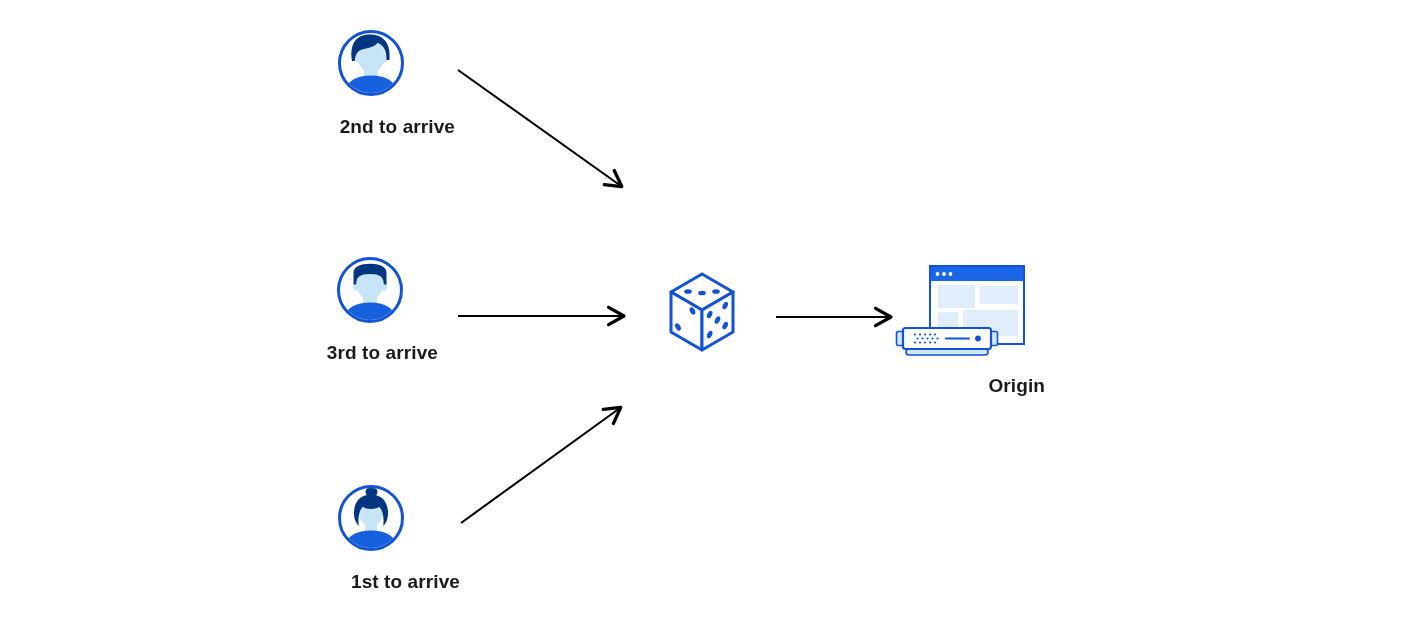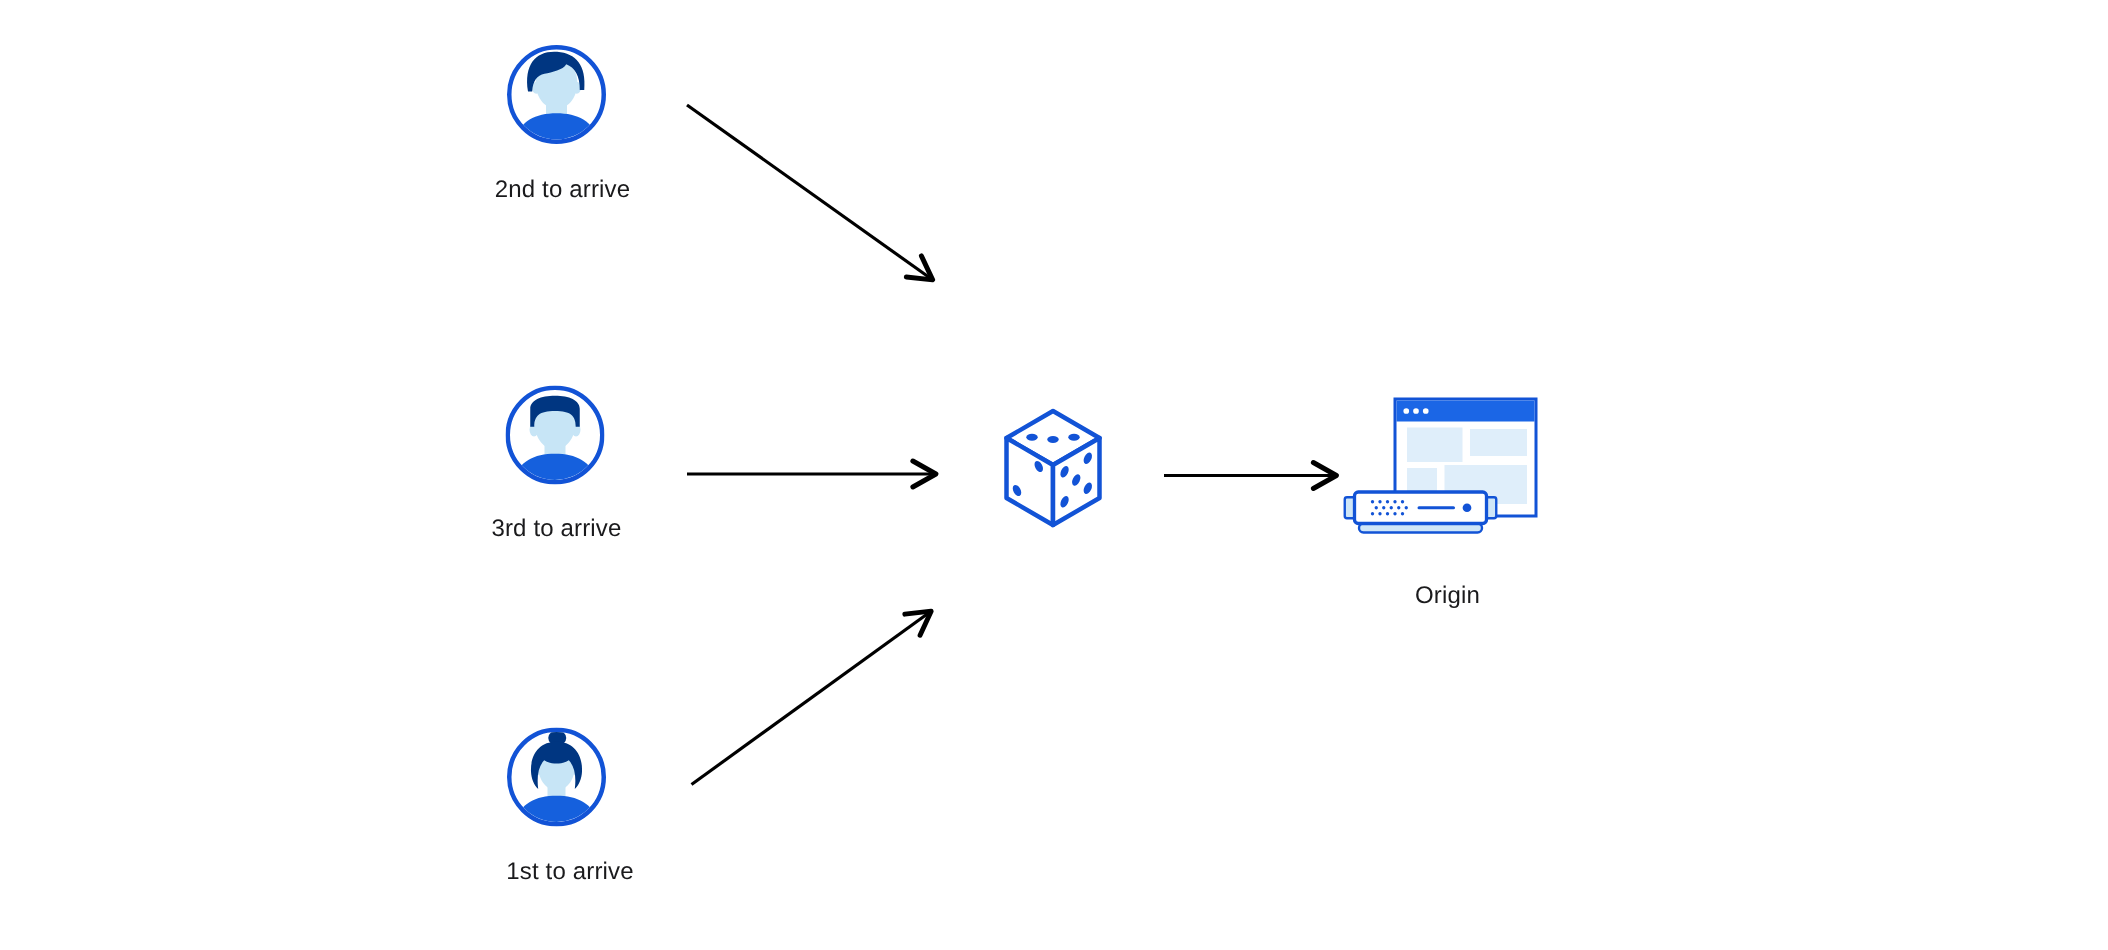--- a/index.html
+++ b/index.html
@@ -16,23 +16,24 @@
   }
   html,body{margin:0;padding:0;}
   body{
     width:1405px;height:633px;position:relative;overflow:hidden;
     background:var(--background);
     font-family:"Liberation Sans", sans-serif;
     color:var(--text-color);
   }
   .abs{position:absolute;}
   .node-label{
-    position:absolute;width:160px;text-align:center;
-    font-size:16px;line-height:21px;color:var(--text-color);
+    position:absolute;width:160px;text-align:right;
+    font-size:19px;line-height:21px;color:var(--text-color);
     letter-spacing:0.1px;
+    font-weight:bold;
   }
   .avatar{width:66px;height:66px;display:block;}
   .ring{fill:#fff;stroke:var(--outline-blue);stroke-width:3;}
   .hair{fill:var(--hair-dark-blue);}
   .face{fill:var(--face-light-blue);}
   .shirt{fill:var(--shirt-blue);}
   .dice-face{fill:#fff;stroke:var(--outline-blue);stroke-width:3;stroke-linejoin:round;}
   .pip{fill:var(--outline-blue);}
   .win-border{fill:#fff;stroke:var(--outline-blue);stroke-width:2;}
   .win-header{fill:var(--window-header-blue);}
@@ -89,21 +90,21 @@
     <g clip-path="url(#clip-b)">
       <rect class="face" x="26" y="34" width="14" height="16" rx="3"></rect>
       <path class="shirt" d="M5,66 C7,51.5 18,45.5 33,45.5 C48,45.5 59,51.5 61,66 Z"></path>
       <ellipse class="face" cx="19" cy="29.5" rx="3" ry="4.5"></ellipse>
       <ellipse class="face" cx="47" cy="29.5" rx="3" ry="4.5"></ellipse>
       <path class="face" d="M33,11 C42,11 47,17.5 46.5,26.5 C46,35.5 40.5,42.5 33,42.5 C25.5,42.5 20,35.5 19.5,26.5 C19,17.5 24,11 33,11 Z"></path>
       <path class="hair" d="M16.5,27.5 L16.5,15.5 C16.5,9.8 23.5,6.8 33,6.8 C42.5,6.8 49.5,9.8 49.5,15.5 L49.5,27.5 L46.8,27.5 C46.8,20.2 43.5,17 33,17 C22.5,17 19.2,20.2 19.2,27.5 Z"></path>
     </g>
   </svg>
 </div>
-<div class="node-label" style="left:291px;top:342px">3rd to arrive</div>
+<div class="node-label" style="left:278px;top:342px">3rd to arrive</div>
 
 <div class="abs" style="left:338px;top:485px">
   <svg class="avatar" viewBox="0 0 66 66">
     <defs>
         <clipPath id="clip-c">
           <circle cx="33" cy="33" r="30"></circle>
         </clipPath>
       </defs>
     <circle class="ring" cx="33" cy="33" r="31.5"></circle>
     <g clip-path="url(#clip-c)">
@@ -173,13 +174,13 @@
           <circle class="srv-ink" cx="27" cy="80.5" r="1.1"></circle>
           <circle class="srv-ink" cx="32" cy="80.5" r="1.1"></circle>
           <circle class="srv-ink" cx="37" cy="80.5" r="1.1"></circle>
           <circle class="srv-ink" cx="42" cy="80.5" r="1.1"></circle>
       </g>
       <line class="srv-line" x1="53" y1="76.5" x2="76" y2="76.5"></line>
       <circle class="srv-ink" cx="85" cy="76.5" r="2.9"></circle>
     </g>
   </svg>
 </div>
-<div class="node-label" style="left:885px;top:387px">Origin</div>
+<div class="node-label" style="left:885px;top:375px">Origin</div>
 
 </body></html>

